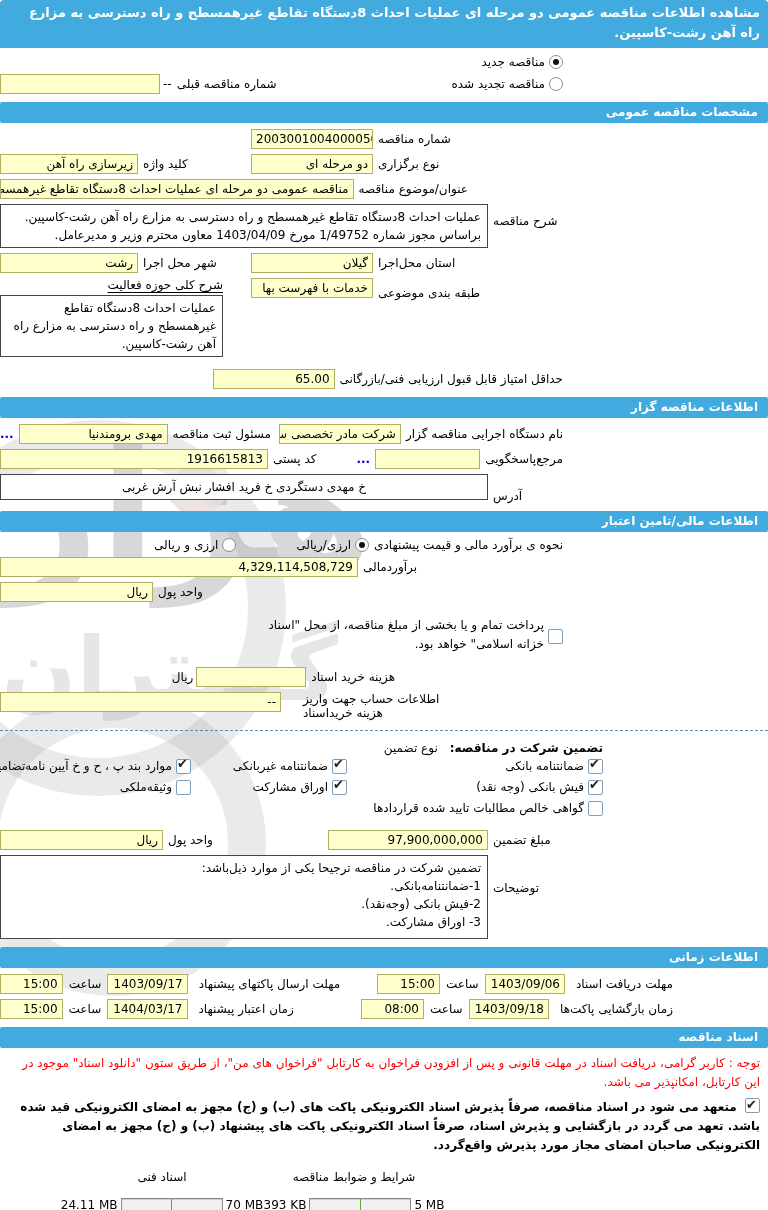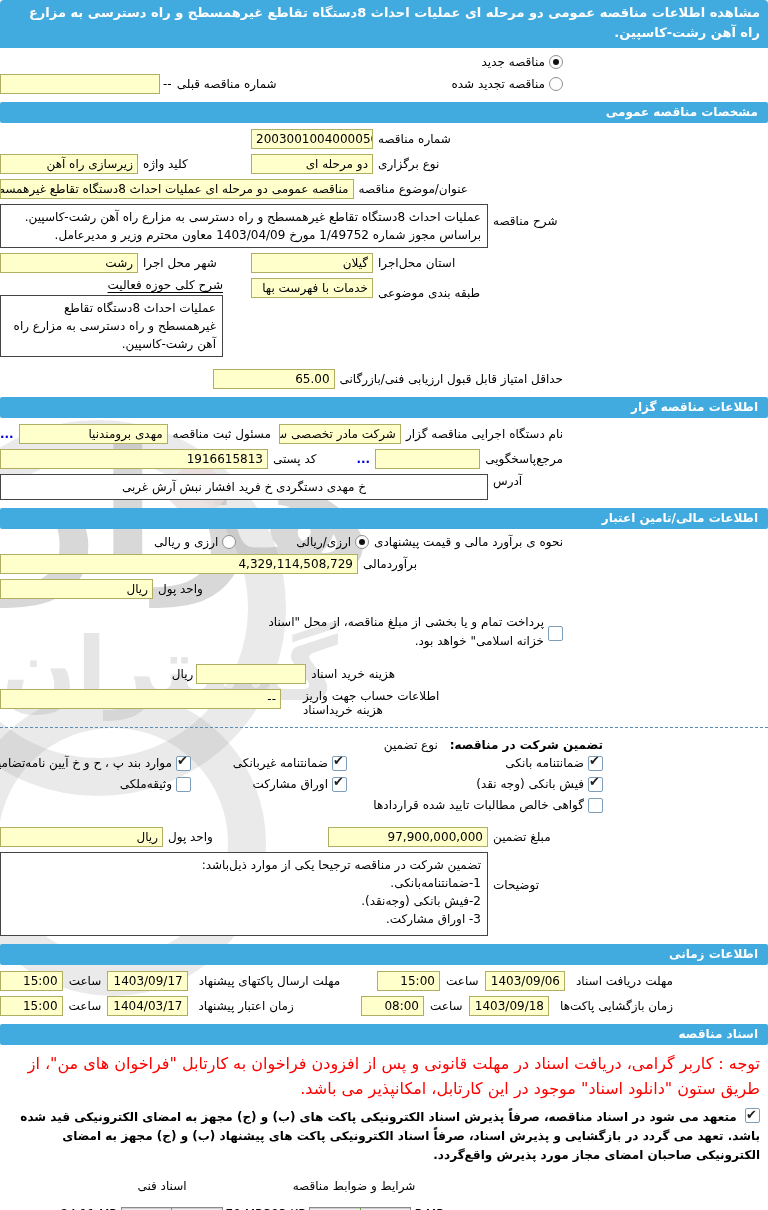--- a/index.html
+++ b/index.html
@@ -34,21 +34,21 @@
   .ellip{color:#0000e0;font-weight:bold;margin-right:5px;cursor:pointer;}
 
   .check{width:13px;height:13px;border:1px solid #7e9db9;background:#fff;display:inline-block;
          position:relative;vertical-align:-2px;margin-left:4px;border-radius:2px;flex:none;}
   .check.on::after{content:"✔";position:absolute;top:-4px;left:0px;font-size:13px;color:#222;}
   .radio{width:12px;height:12px;border:1px solid #8f8f8f;border-radius:50%;background:#fdfdfd;
          display:inline-block;vertical-align:-2px;margin-left:4px;position:relative;flex:none;}
   .radio.on::after{content:"";position:absolute;top:3px;left:3px;width:6px;height:6px;border-radius:50%;background:#111;}
 
   .dotline{border:none;border-top:1px dashed #5b8fb9;margin:10px 0;}
-  .note{color:#f00;font-size:16px;line-height:1.6;padding:0 8px;margin:6px 0;}
+  .note{color:#f00;font-size:12px;line-height:1.6;padding:0 8px;margin:6px 0;}
   .commit{font-weight:bold;line-height:1.6;padding:0 8px;margin:6px 0;}
 
   .gopts{display:grid;grid-template-columns:250px 150px auto;row-gap:6px;column-gap:6px;margin:4px 165px 4px 0;}
   .gopt{display:flex;align-items:center;white-space:nowrap;}
 
   .times{margin-right:95px;}
   .times .r{justify-content:flex-start;gap:6px;}
 
   .files{margin:14px 330px 10px 0;width:360px;}
   .frow{display:flex;gap:24px;margin-bottom:26px;}
@@ -133,21 +133,21 @@
     <span class="ellip">...</span>
   </div>
   <div class="r narrow">
     <span class="lbl">مرجع‌پاسخگویی</span>
     <span class="field f95"></span>
     <span class="ellip">...</span>
     <span class="lbl" style="margin-right:40px">کد پستی</span>
     <span class="field grow num">1916615813</span>
   </div>
   <div class="r narrow" style="align-items:flex-start;">
-    <span class="lbl w70" style="margin-top:0">آدرس</span>
+    <span class="lbl w70" style="margin-top:15px">آدرس</span>
     <span class="ta grow" style="min-height:17px;text-align:center;">خ مهدی دستگردی خ فرید افشار نبش آرش غربی</span>
   </div>
 
   <div class="hdr">اطلاعات مالی/تامین اعتبار</div>
 
   <div class="r narrow">
     <span class="lbl">نحوه ی برآورد مالی و قیمت پیشنهادی</span>
     <span class="radio on"></span>
     <span>ارزی/ریالی</span>
     <span class="radio" style="margin-right:60px"></span>

